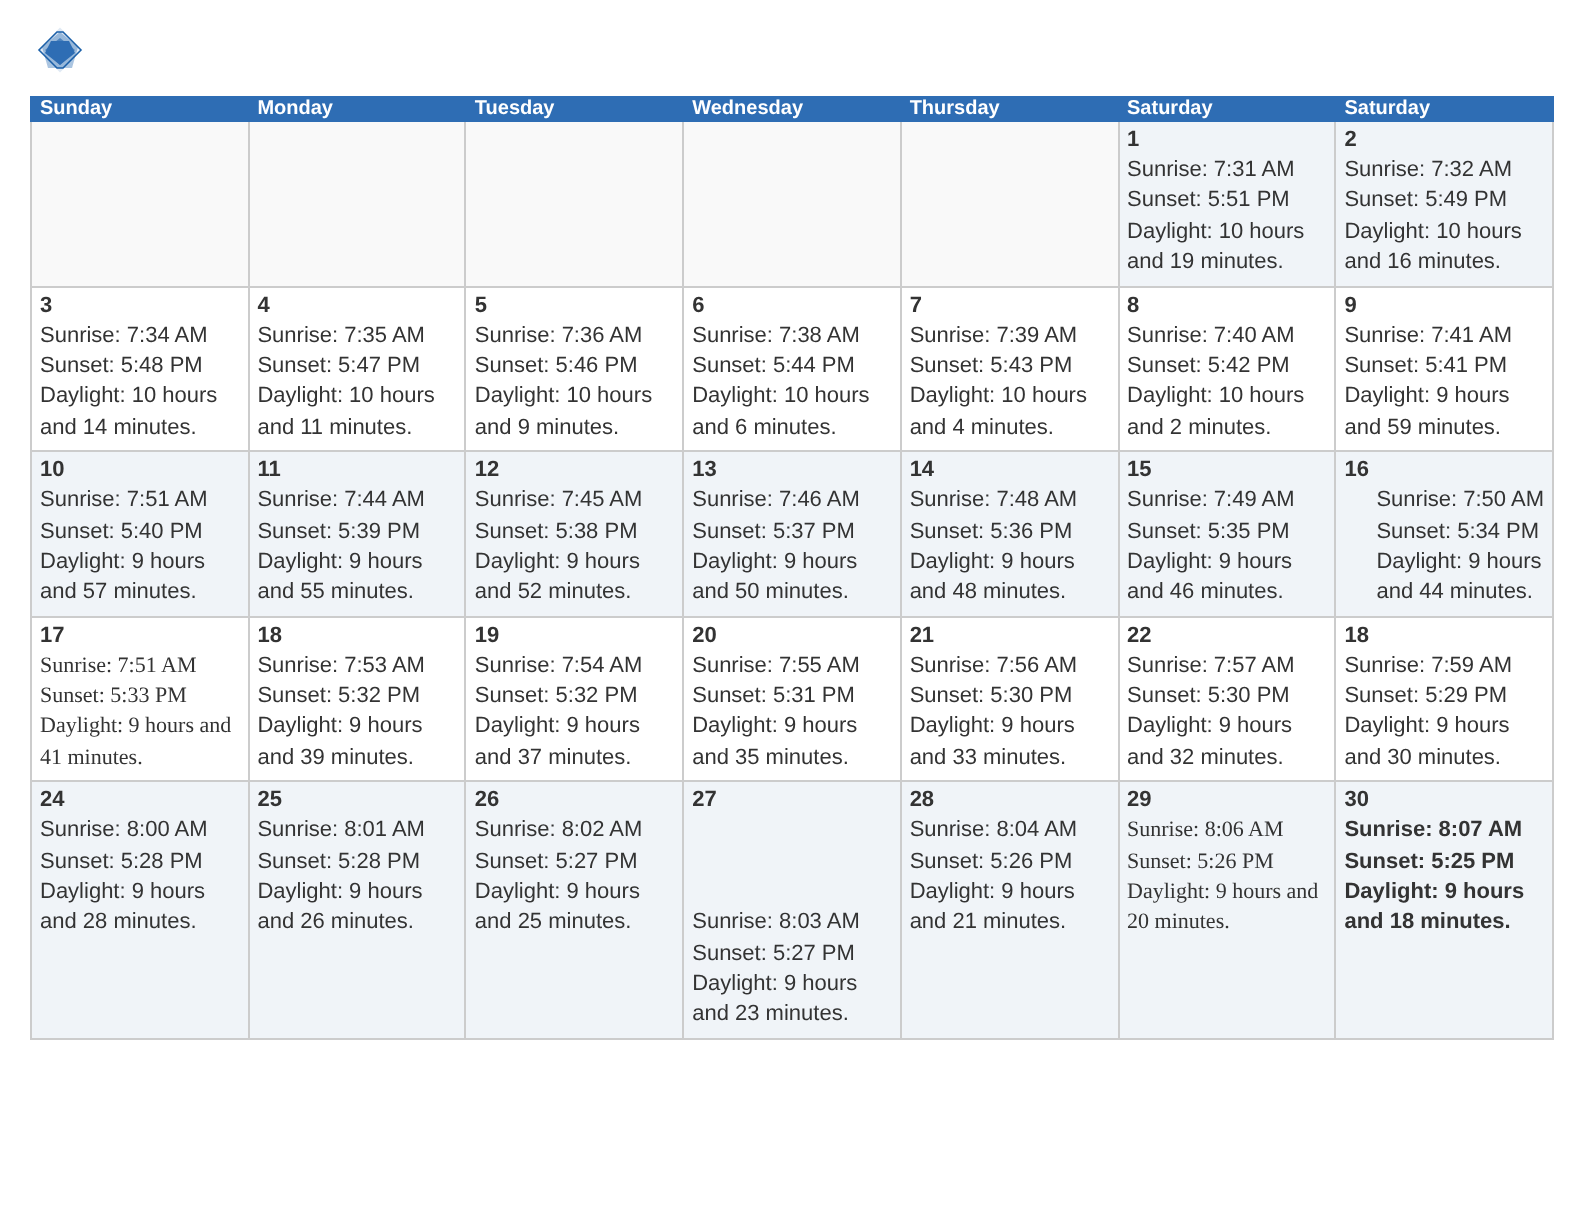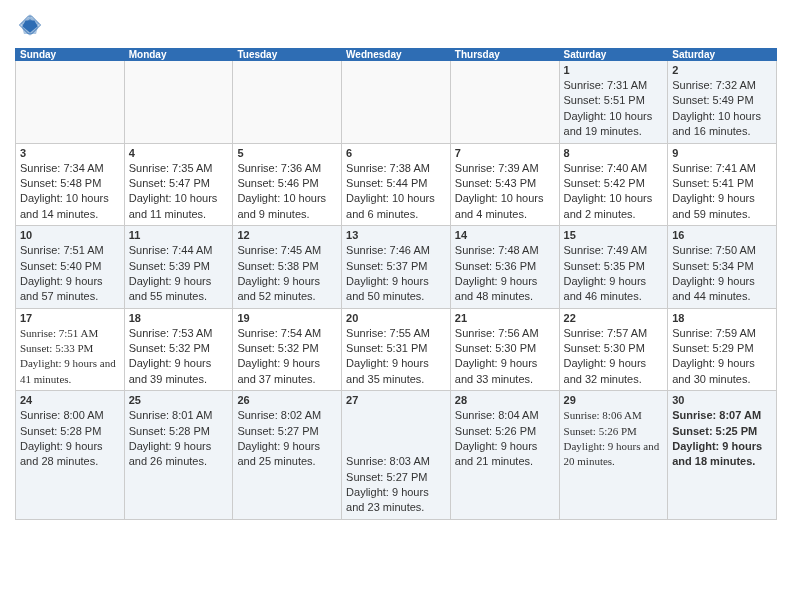--- a/index.html
+++ b/index.html
@@ -225,21 +225,21 @@
 Daylight: 9 hours and 48 minutes.</div>
           </td>
           <td>
             <span class="day-number">15</span>
             <div class="day-info" style="white-space: pre-line;">Sunrise: 7:49 AM
 Sunset: 5:35 PM
 Daylight: 9 hours and 46 minutes.</div>
           </td>
           <td>
             <span class="day-number">16</span>
-            <div class="day-info" style="white-space: pre-line;">Sunrise: 7:50 AM
+            <div class="day-info" style="white-space: pre-line; margin-left: 16px;">Sunrise: 7:50 AM
 Sunset: 5:34 PM
 Daylight: 9 hours and 44 minutes.</div>
           </td>
         </tr>
         <tr>
           <td>
             <span class="day-number">17</span>
             <div class="day-info" style="white-space: pre-line; font-family: Liberation Serif, serif;">Sunrise: 7:51 AM
 Sunset: 5:33 PM
 Daylight: 9 hours and 41 minutes.</div>

